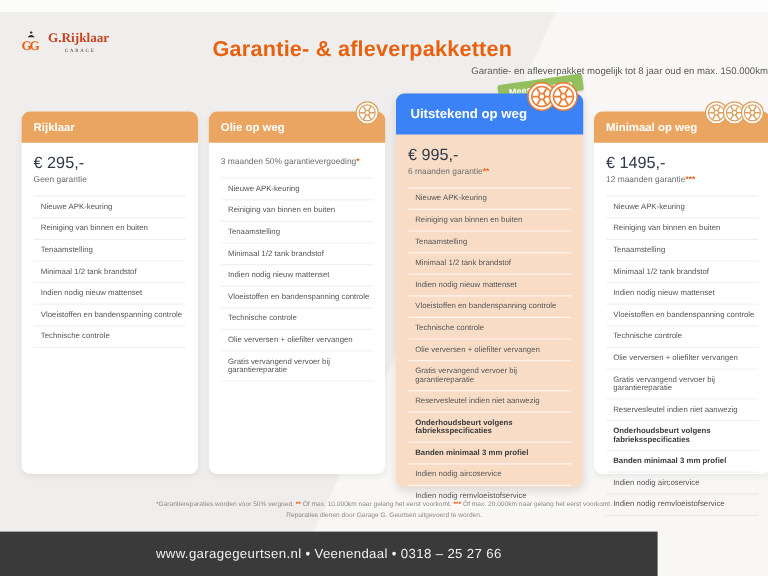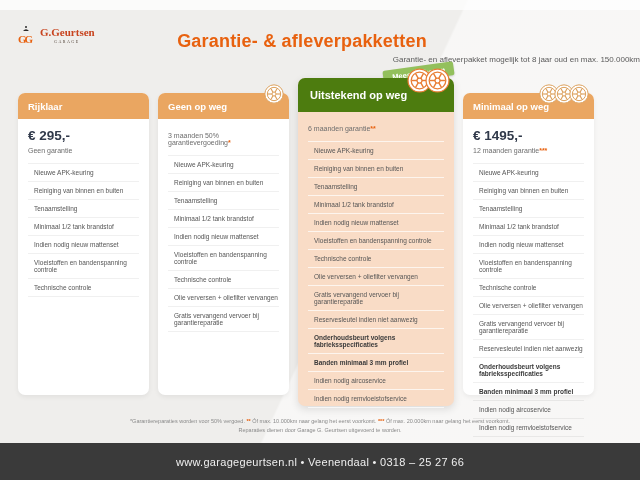--- a/index.html
+++ b/index.html
@@ -16,69 +16,69 @@
   .logo-icon .rider { position:absolute; top:0; left:4px; width:8px; height:6px; }
   .logo-text-wrap { display:flex; flex-direction:column; line-height:1; }
   .logo-name { font-size:11px; font-weight:bold; color:#c8441f; }
   .logo-sub { font-size:4px; letter-spacing:1.5px; color:#4a3b30; margin-top:2px; margin-left:14px; }
 
   .page-title { position:absolute; top:31px; left:0; width:604px; text-align:center; font-size:18px; font-weight:bold; color:#e8610f; letter-spacing:0.2px; }
   .page-subtitle { position:absolute; top:55px; left:0; width:640px; text-align:right; font-size:8px; color:#5b5b5b; }
 
   
   .packages-row { position:absolute; left:18px; top:93px; display:flex; gap:9px; align-items:flex-start; }
-  .card { position:relative; width:131px; height:302px; background:#ffffff; border-radius:7px; box-shadow:0 2px 5px rgba(0,0,0,0.06); }
+  .card { position:relative; width:147px; height:302px; background:#ffffff; border-radius:7px; box-shadow:0 2px 5px rgba(0,0,0,0.06); }
   .card.hl { width:156px; height:328px; margin-top:-15px; background:#f9dcc6; box-shadow:0 3px 8px rgba(0,0,0,0.12); z-index:3; }
 
   .chead { position:relative; height:26px; border-radius:7px 7px 0 0; background:#eaa661; display:flex; align-items:center; padding-left:10px; z-index:2; }
-  .hl .chead { height:34px; background:#4d7c0f; padding-left:12px; }
+  .hl .chead { height:34px; background:#3b82f6; padding-left:12px; }
   .chead-label { font-size:9.5px; font-weight:bold; color:#ffffff; }
   .hl .chead-label { font-size:11px; }
 
   .ribbon { position:absolute; top:-12px; right:0px; background:#93c05c; color:#fff; font-size:7.5px; font-weight:bold; padding:2.5px 9px; border-radius:2px; transform:rotate(-8deg); z-index:1; box-shadow:0 1px 2px rgba(0,0,0,0.15); }
 
   .badges { position:absolute; right:5px; top:-9px; display:flex; z-index:4; }
   .badges svg { width:20px; height:20px; margin-left:-5px; }
   .hl .badges { top:-10px; right:4px; }
   .hl .badges svg { width:25px; height:25px; margin-left:-7px; }
 
   .cbody { padding:9px 10px 0 10px; }
-  .price { font-size:13.5px; font-weight:bold; color:#30394a; }
+  .price { font-size:13.5px; font-weight:normal; color:#30394a; }
   .price-sub { font-size:7px; color:#6d6d6d; margin-top:4px; }
   .price-sub .mark { color:#e8610f; font-weight:bold; }
 
   .items { margin-top:9px; }
   .item { font-size:6.5px; color:#555555; padding:5px 0 5px 6px; border-bottom:1px solid rgba(0,0,0,0.06); }
   .item:first-child { border-top:1px solid rgba(0,0,0,0.06); }
   .hl .item { border-bottom:1px solid rgba(255,255,255,0.7); }
   .hl .item:first-child { border-top:1px solid rgba(255,255,255,0.7); }
   .item.bold { font-weight:bold; color:#3a3a3a; }
 
   
   .footnote { position:absolute; top:417px; left:0; width:640px; text-align:center; font-size:5.5px; color:#8a8a8a; line-height:1.55; }
   .footnote .fmark { color:#e8610f; font-weight:bold; }
-  .footer-bar { position:absolute; left:0; bottom:0; width:640px; height:37px; background:#3a3a3a; display:flex; align-items:center; justify-content:center; }
+  .footer-bar { position:absolute; left:0; bottom:0; width:548px; height:37px; background:#3a3a3a; display:flex; align-items:center; justify-content:center; }
   .footer-contact { font-size:11px; color:#efefef; letter-spacing:0.3px; }
 </style>
 </head>
 <body>
 
 <div class="top-strip"></div>
 <div class="bg-wedge"></div>
 
 <div class="logo">
   <span class="logo-icon">
     <svg class="rider" viewBox="0 0 8 6">
         <circle cx="4" cy="1" r="1" fill="#2b2b2b"></circle>
         <path d="M1 5 Q4 1.5 7 5 Z" fill="#2b2b2b"></path>
       </svg>
     <span class="gg">GG</span>
   </span>
   <span class="logo-text-wrap">
-    <span class="logo-name">G.Geurtsen</span>
+    <span class="logo-name">G.Rijklaar</span>
     <span class="logo-sub">GARAGE</span>
   </span>
 </div>
 
 <div class="page-title">Garantie- &amp; afleverpakketten</div>
 <div class="page-subtitle">Garantie- en afleverpakket mogelijk tot 8 jaar oud en max. 150.000km</div>
 
 <div class="packages-row">
     <div class="card">
       <div class="chead">
@@ -93,21 +93,21 @@
           <div class="item">Tenaamstelling</div>
           <div class="item">Minimaal 1/2 tank brandstof</div>
           <div class="item">Indien nodig nieuw mattenset</div>
           <div class="item">Vloeistoffen en bandenspanning controle</div>
           <div class="item">Technische controle</div>
         </div>
       </div>
     </div>
     <div class="card">
       <div class="chead">
-        <span class="chead-label">Geen op weg</span>
+        <span class="chead-label">Olie op weg</span>
         <div class="badges">
           <svg viewBox="0 0 24 24">
     <circle cx="12" cy="12" r="11" fill="#ffffff" stroke="#dca15e" stroke-width="1.2"></circle>
     <circle cx="12" cy="12" r="8" fill="none" stroke="#dca15e" stroke-width="1.2"></circle>
     <line x1="12" y1="12" x2="19.50" y2="12.00" stroke="#dca15e" stroke-width="1.4"></line>
             <line x1="12" y1="12" x2="15.75" y2="18.50" stroke="#dca15e" stroke-width="1.4"></line>
             <line x1="12" y1="12" x2="8.25" y2="18.50" stroke="#dca15e" stroke-width="1.4"></line>
             <line x1="12" y1="12" x2="4.50" y2="12.00" stroke="#dca15e" stroke-width="1.4"></line>
             <line x1="12" y1="12" x2="8.25" y2="5.50" stroke="#dca15e" stroke-width="1.4"></line>
             <line x1="12" y1="12" x2="15.75" y2="5.50" stroke="#dca15e" stroke-width="1.4"></line>
@@ -153,20 +153,21 @@
             <line x1="12" y1="12" x2="15.75" y2="18.50" stroke="#e87d33" stroke-width="1.4"></line>
             <line x1="12" y1="12" x2="8.25" y2="18.50" stroke="#e87d33" stroke-width="1.4"></line>
             <line x1="12" y1="12" x2="4.50" y2="12.00" stroke="#e87d33" stroke-width="1.4"></line>
             <line x1="12" y1="12" x2="8.25" y2="5.50" stroke="#e87d33" stroke-width="1.4"></line>
             <line x1="12" y1="12" x2="15.75" y2="5.50" stroke="#e87d33" stroke-width="1.4"></line>
     <circle cx="12" cy="12" r="2.4" fill="#ffffff" stroke="#e87d33" stroke-width="1.2"></circle>
   </svg>
         </div>
       </div>
       <div class="cbody">
+        <div class="price">€ 995,-</div>
         <div class="price-sub">6 maanden garantie<span class="mark">**</span></div>
         <div class="items">
           <div class="item">Nieuwe APK-keuring</div>
           <div class="item">Reiniging van binnen en buiten</div>
           <div class="item">Tenaamstelling</div>
           <div class="item">Minimaal 1/2 tank brandstof</div>
           <div class="item">Indien nodig nieuw mattenset</div>
           <div class="item">Vloeistoffen en bandenspanning controle</div>
           <div class="item">Technische controle</div>
           <div class="item">Olie verversen + oliefilter vervangen</div>

